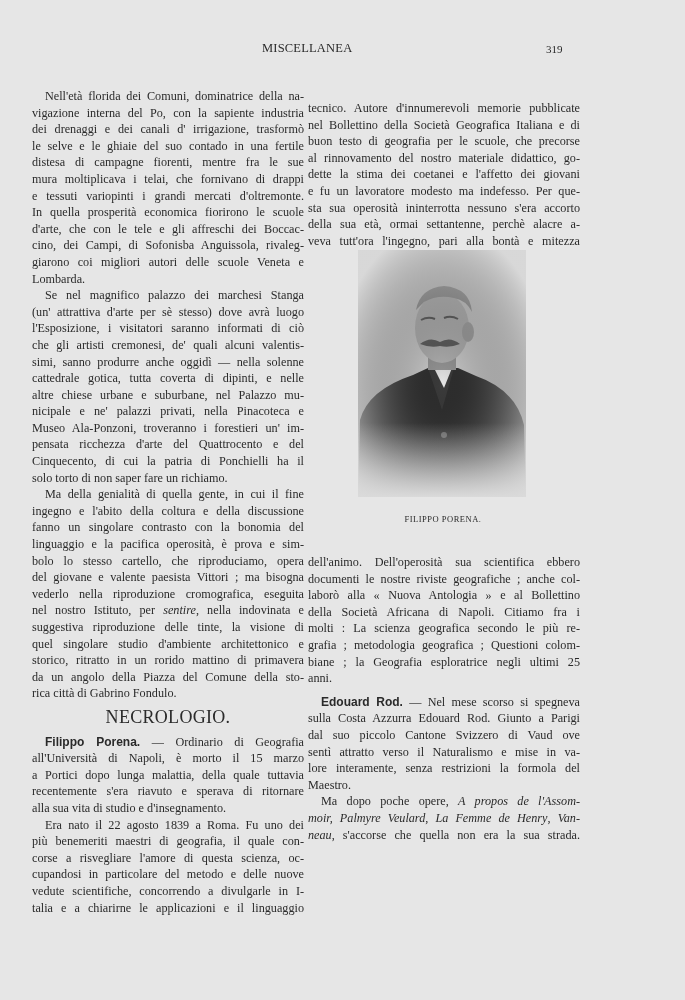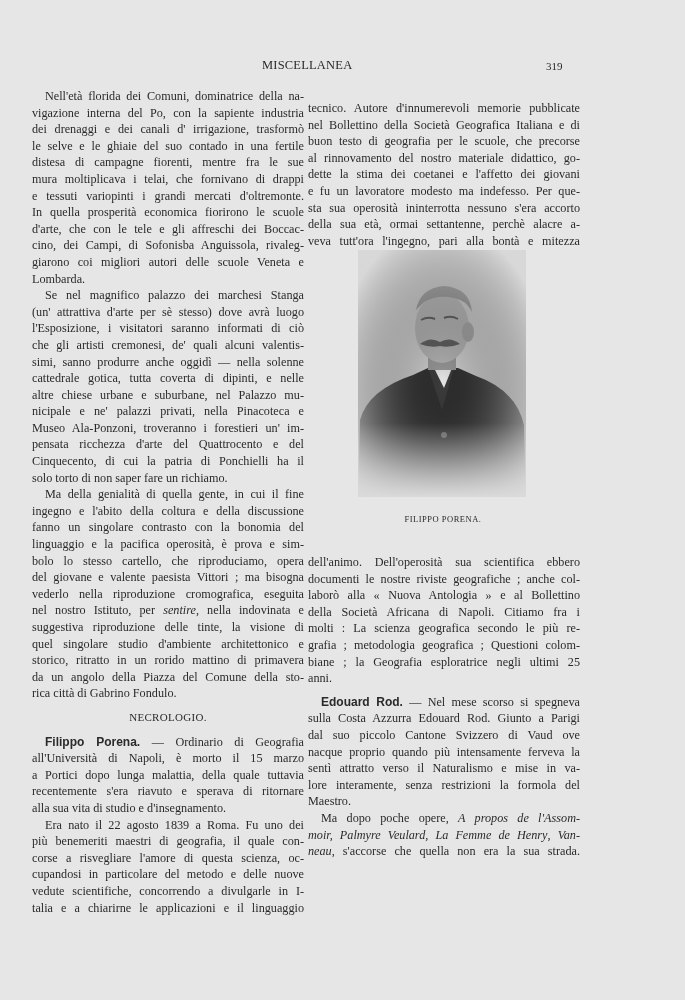--- a/index.html
+++ b/index.html
@@ -5,41 +5,41 @@
   html, body { margin: 0; padding: 0; }
   body {
     width: 685px; height: 1000px;
     background: #e6e6e6;
     position: relative;
     overflow: hidden;
     font-family: "Liberation Serif", "DejaVu Serif", serif;
     color: #2a2a2a;
   }
   .running-head {
-    position: absolute; top: 58px; left: 0; width: 592px; height: 18px;
+    position: absolute; top: 41px; left: 0; width: 592px; height: 18px;
   }
   .running-title {
     position: absolute; left: 262px; top: 0;
     font-size: 12.5px; letter-spacing: 0.2px;
   }
   .page-number {
     position: absolute; left: 546px; top: 2px; font-size: 11px;
   }
   .col {
     position: absolute; font-size: 12.2px; line-height: 16.6px;
     text-align: justify; hyphens: none;
   }
   .col-left { left: 32px; top: 88px; width: 272px; }
   .col-right-top { left: 308px; top: 100px; width: 272px; }
   .col-right-bottom { left: 308px; top: 554px; width: 272px; }
   .line { display: block; text-align: justify; text-align-last: justify; white-space: nowrap; }
   .line.last { text-align-last: left; }
   .line.ind { padding-left: 13px; }
   .section-head {
-    text-align: center; font-size: 11px; letter-spacing: 0.3px;
+    text-align: center; font-size: 18px; letter-spacing: 0.3px;
     margin: 7px 0 8px 0;
   }
   .name { font-weight: bold; font-family: "Liberation Sans", "DejaVu Sans", sans-serif; font-size: 12px; }
   i { font-style: italic; }
   .photo-wrap {
     position: absolute; left: 358px; top: 250px; width: 168px; height: 247px;
     background: linear-gradient(180deg, #d9d9d9 0%, #d2d2d2 100%);
     overflow: hidden;
   }
   .caption {
@@ -174,21 +174,20 @@
     <span class="line">della Società Africana di Napoli. Citiamo fra i</span>
     <span class="line">molti : La scienza geografica secondo le più re-</span>
     <span class="line">grafia ; metodologia geografica ; Questioni colom-</span>
     <span class="line">biane ; la Geografia esploratrice negli ultimi 25</span>
     <span class="line last">anni.</span>
   </div>
   <div style="margin-top:7px;">
     <span class="line ind"><span class="name">Edouard Rod.</span><span> — Nel mese scorso si spegneva</span></span>
     <span class="line">sulla Costa Azzurra Edouard Rod. Giunto a Parigi</span>
     <span class="line">dal suo piccolo Cantone Svizzero di Vaud ove</span>
-    <span class="line">nacque proprio quando più intensamente ferveva la</span>
     <span class="line">sentì attratto verso il Naturalismo e mise in va-</span>
     <span class="line">lore interamente, senza restrizioni la formola del</span>
     <span class="line last">Maestro.</span>
     <span class="line ind"><span>Ma dopo poche opere, </span><i>A propos de l'Assom-</i></span>
     <span class="line"><i>moir, Palmyre Veulard</i><span>, </span><i>La Femme de Henry</i><span>, </span><i>Van-</i></span>
     <span class="line"><i>neau</i><span>, s'accorse che quella non era la sua strada.</span></span>
   </div>
 </div>
 
 </body></html>

